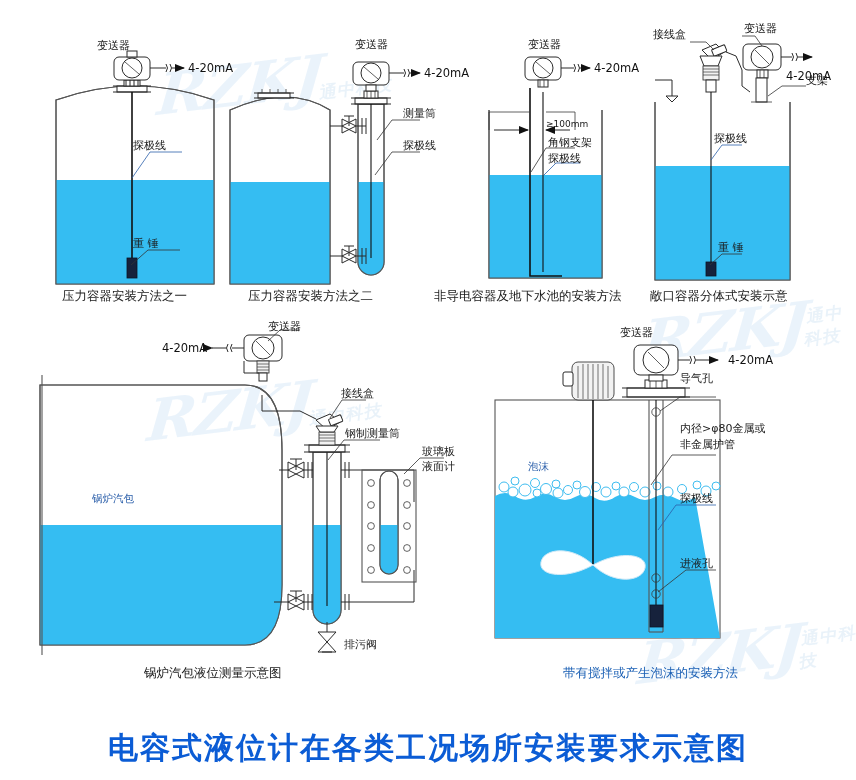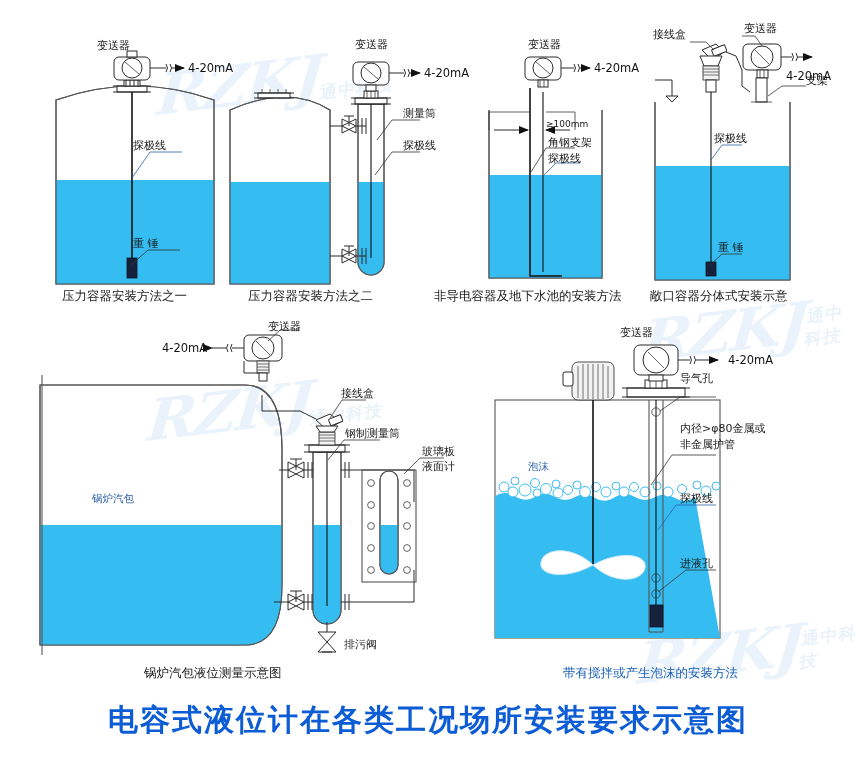--- a/index.html
+++ b/index.html
@@ -12,21 +12,21 @@
   .stage{position:absolute;left:0;top:0;width:856px;height:780px;}
   svg.canvas{position:absolute;left:0;top:0;width:856px;height:780px;}
   
   .lbl{font-size:11px;fill:#1a1a1a;font-family:"DejaVu Sans","Liberation Sans",sans-serif;}
   .lbl-sm{font-size:9px;fill:#1a1a1a;font-family:"DejaVu Sans","Liberation Sans",sans-serif;}
   .lbl-ma{font-size:11.5px;fill:#111;font-family:"DejaVu Sans","Liberation Sans",sans-serif;}
   .cap{font-size:12.5px;fill:#1a1a1a;font-family:"DejaVu Sans","Liberation Sans",sans-serif;}
   .cap-blue{font-size:12.5px;fill:#1a5fb4;font-family:"DejaVu Sans","Liberation Sans",sans-serif;}
   .lbl-in{font-size:10.5px;fill:#2b5faa;font-family:"DejaVu Sans","Liberation Sans",sans-serif;}
   .title-main{
-    position:absolute;left:0;top:700px;width:856px;text-align:center;
+    position:absolute;left:0;top:728px;width:856px;text-align:center;
     font-size:30px;font-weight:bold;color:#0b5cd5;letter-spacing:2px;
     font-family:"DejaVu Sans","Liberation Sans",sans-serif;
   }
   
   .ln{stroke:#2b2b2b;stroke-width:1;fill:none;}
   .ln-thin{stroke:#3a3a3a;stroke-width:0.8;fill:none;}
   .ln-vessel{stroke:#555;stroke-width:1.1;fill:none;}
   .ln-lead{stroke:#2b5faa;stroke-width:0.8;fill:none;}
   .ln-leadk{stroke:#333;stroke-width:0.8;fill:none;}
   .probe{stroke:#111;stroke-width:1.6;fill:none;}

